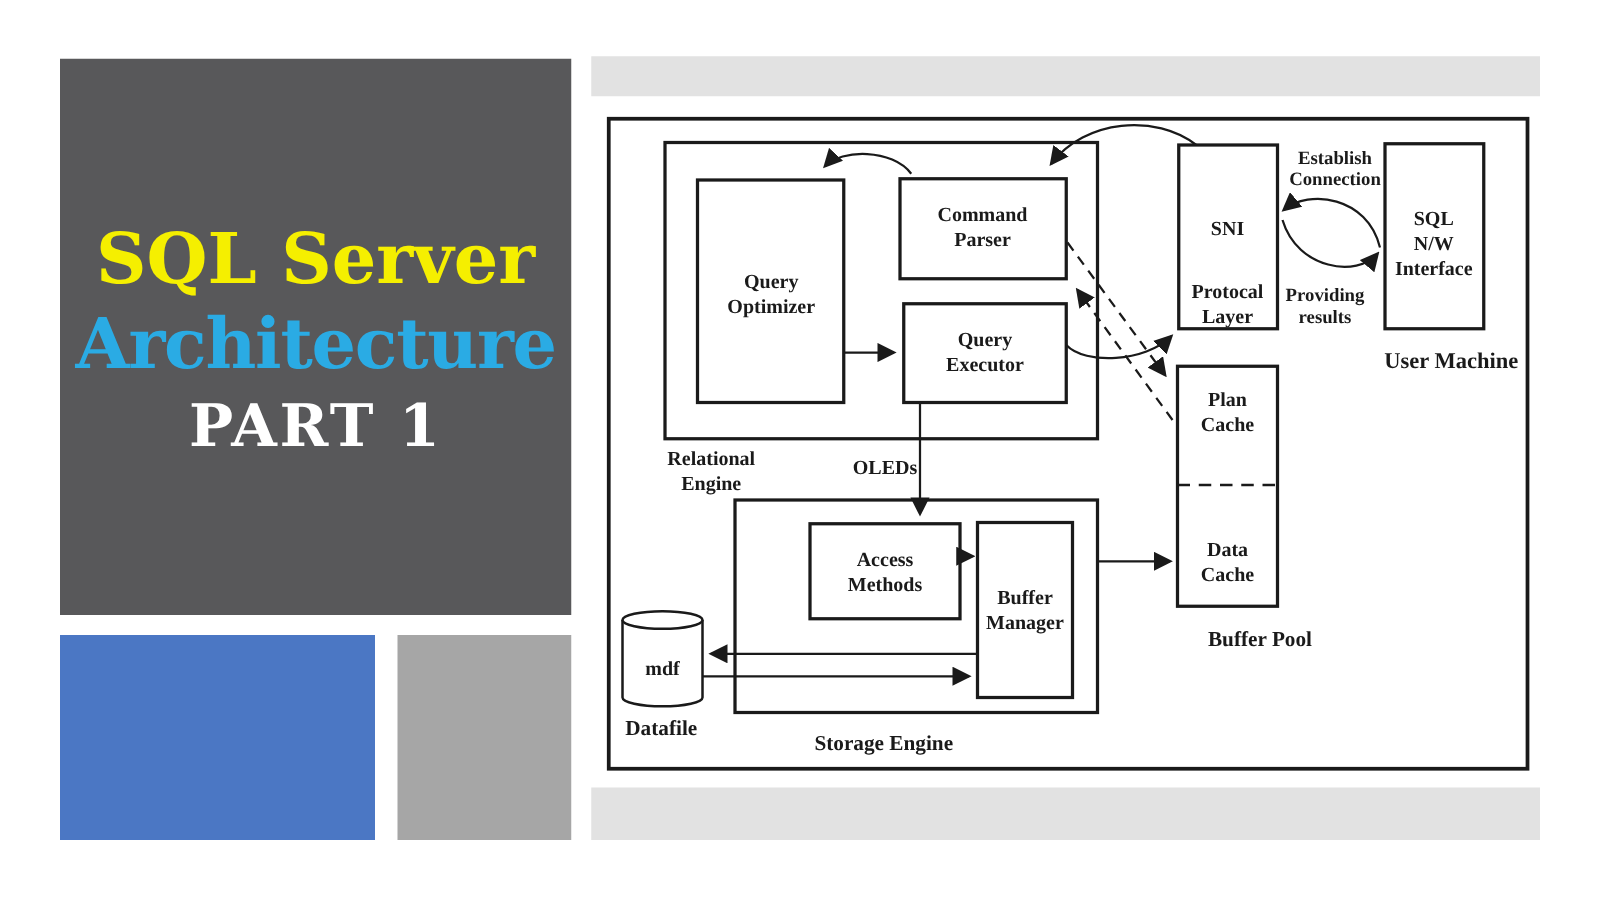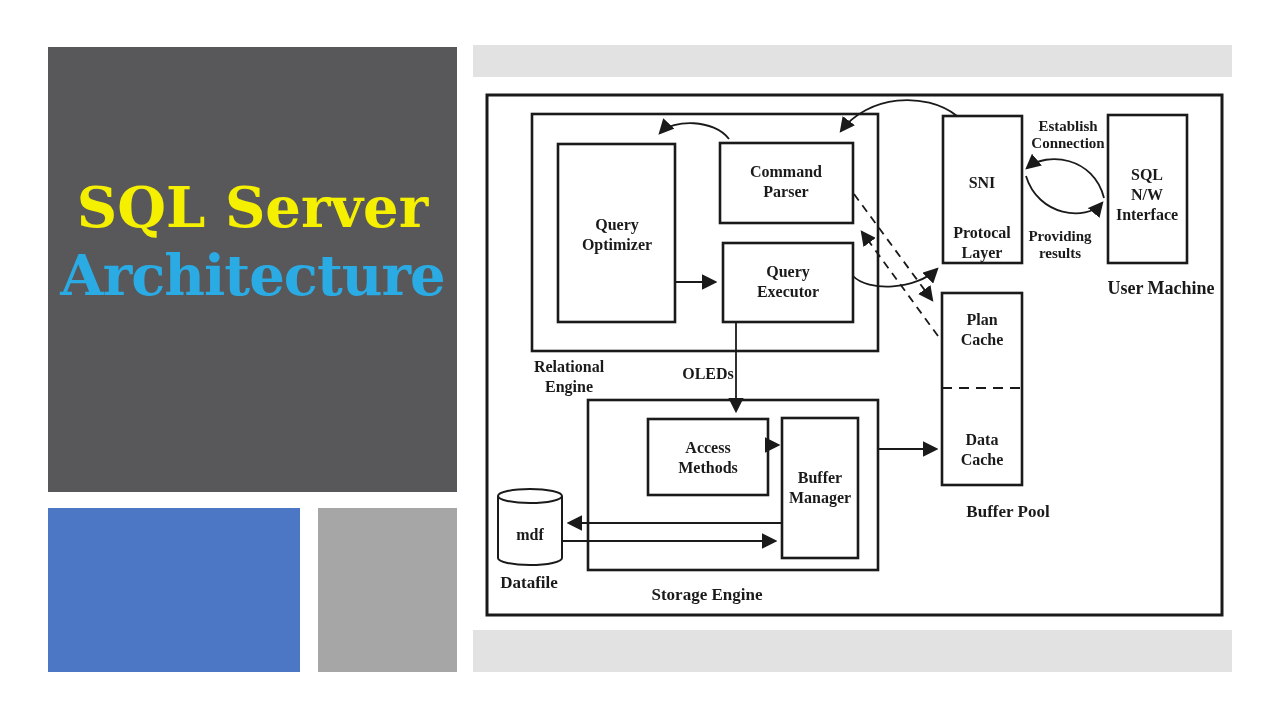--- a/index.html
+++ b/index.html
@@ -36,20 +36,21 @@
   text.big{font-size:18px;}
 </style>
 </head>
 <body>
 
 <div class="stage">
 
   <div class="title-panel">
     <div class="title-line title-line2">Architecture</div>
     <div class="title-line title-line1">SQL Server</div>
+    <div class="title-line title-line3">PART 1</div>
   </div>
 
   <div class="sq-blue"></div>
   <div class="sq-gray"></div>
 
   <div class="bar-top"></div>
   <div class="bar-bottom"></div>
 
   <svg class="diagram" viewBox="480 88 752 537">
     <defs>

